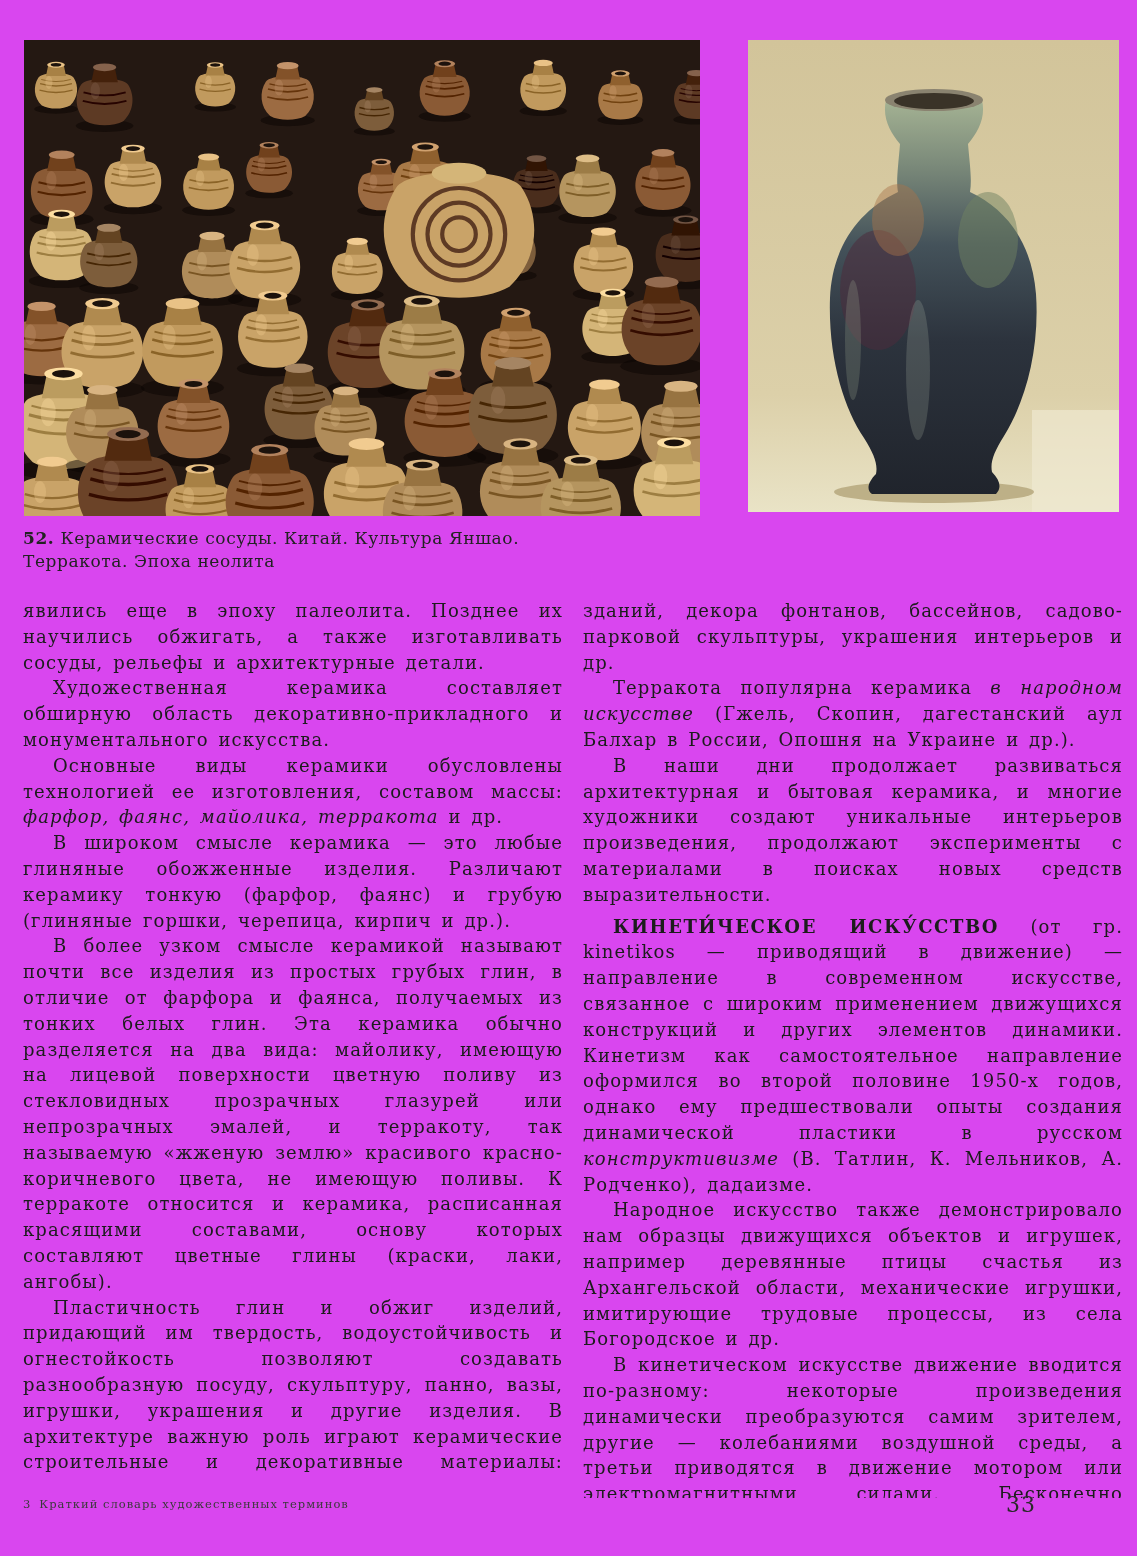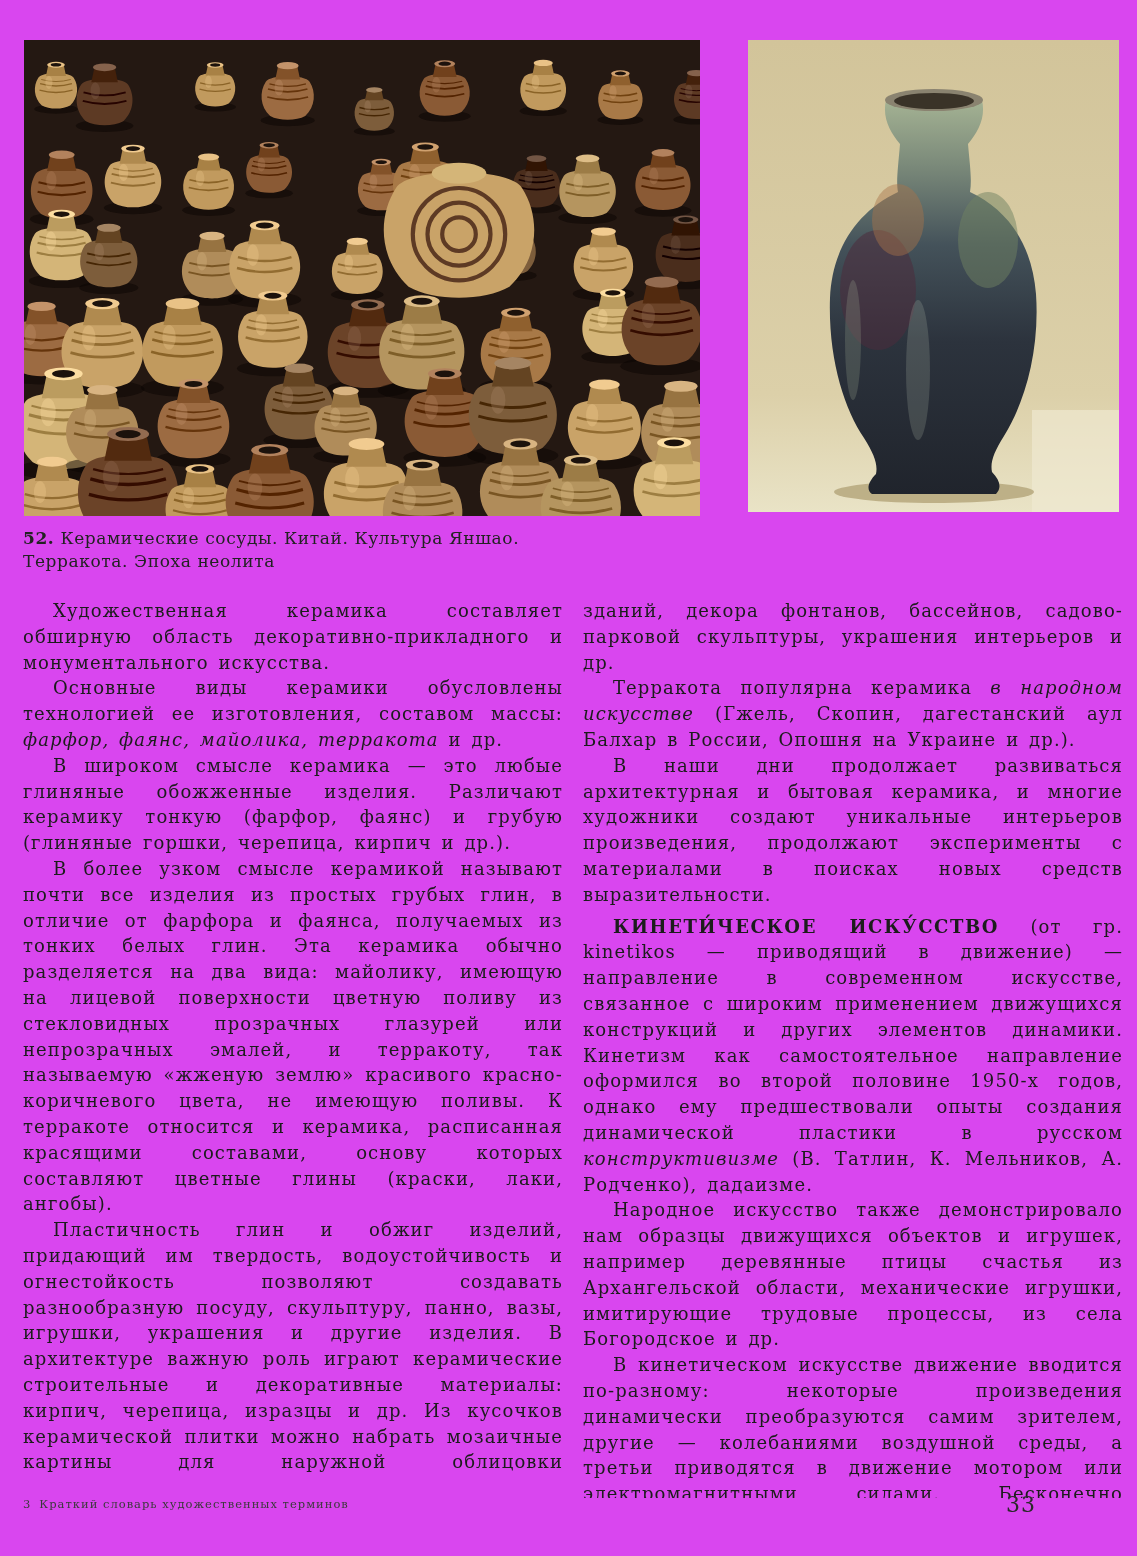--- a/index.html
+++ b/index.html
@@ -645,20 +645,21 @@
       <ellipse cx="170" cy="330" rx="12" ry="70" fill="#cfd6c0" opacity="0.18"></ellipse>
       <ellipse cx="105" cy="300" rx="8" ry="60" fill="#9aa78e" opacity="0.25"></ellipse>
     </svg>
   </figure>
 
   <div class="caption caption-left">
     <span class="capnum">52.</span><span>Керамические сосуды. Китай. Культура Яншао. Терракота. Эпоха неолита</span>
   </div>
 
   <div class="col col-left" id="col-left">
+      <p class="para"><span>явились еще в эпоху палеолита. Позднее их научились обжигать, а также изготавливать сосуды, рельефы и архитектурные детали.</span></p>
       <p class="para indent"><span>Художественная керамика составляет обширную область декоративно-прикладного и монументального искусства.</span></p>
       <p class="para indent"><span>Основные виды керамики обусловлены технологией ее изготовления, составом массы: </span><span class="it">фарфор, фаянс, майолика, терракота</span><span> и др.</span></p>
       <p class="para indent"><span>В широком смысле керамика — это любые глиняные обожженные изделия. Различают керамику тонкую (фарфор, фаянс) и грубую (глиняные горшки, черепица, кирпич и др.).</span></p>
       <p class="para indent"><span>В более узком смысле керамикой называют почти все изделия из простых грубых глин, в отличие от фарфора и фаянса, получаемых из тонких белых глин. Эта керамика обычно разделяется на два вида: майолику, имеющую на лицевой поверхности цветную поливу из стекловидных прозрачных глазурей или непрозрачных эмалей, и терракоту, так называемую «жженую землю» красивого красно-коричневого цвета, не имеющую поливы. К терракоте относится и керамика, расписанная красящими составами, основу которых составляют цветные глины (краски, лаки, ангобы).</span></p>
       <p class="para indent runs-on"><span>Пластичность глин и обжиг изделий, придающий им твердость, водоустойчивость и огнестойкость позволяют создавать разнообразную посуду, скульптуру, панно, вазы, игрушки, украшения и другие изделия. В архитектуре важную роль играют керамические строительные и декоративные материалы: кирпич, черепица, изразцы и др. Из кусочков керамической плитки можно набрать мозаичные картины для наружной облицовки</span></p>
     </div>
   <div class="col col-right" id="col-right">
       <p class="para"><span>зданий, декора фонтанов, бассейнов, садово-парковой скульптуры, украшения интерьеров и др.</span></p>
       <p class="para indent"><span>Терракота популярна керамика </span><span class="it">в народном искусстве</span><span> (Гжель, Скопин, дагестанский аул Балхар в России, Опошня на Украине и др.).</span></p>
       <p class="para indent"><span>В наши дни продолжает развиваться архитектурная и бытовая керамика, и многие художники создают уникальные интерьеров произведения, продолжают эксперименты с материалами в поисках новых средств выразительности.</span></p>

